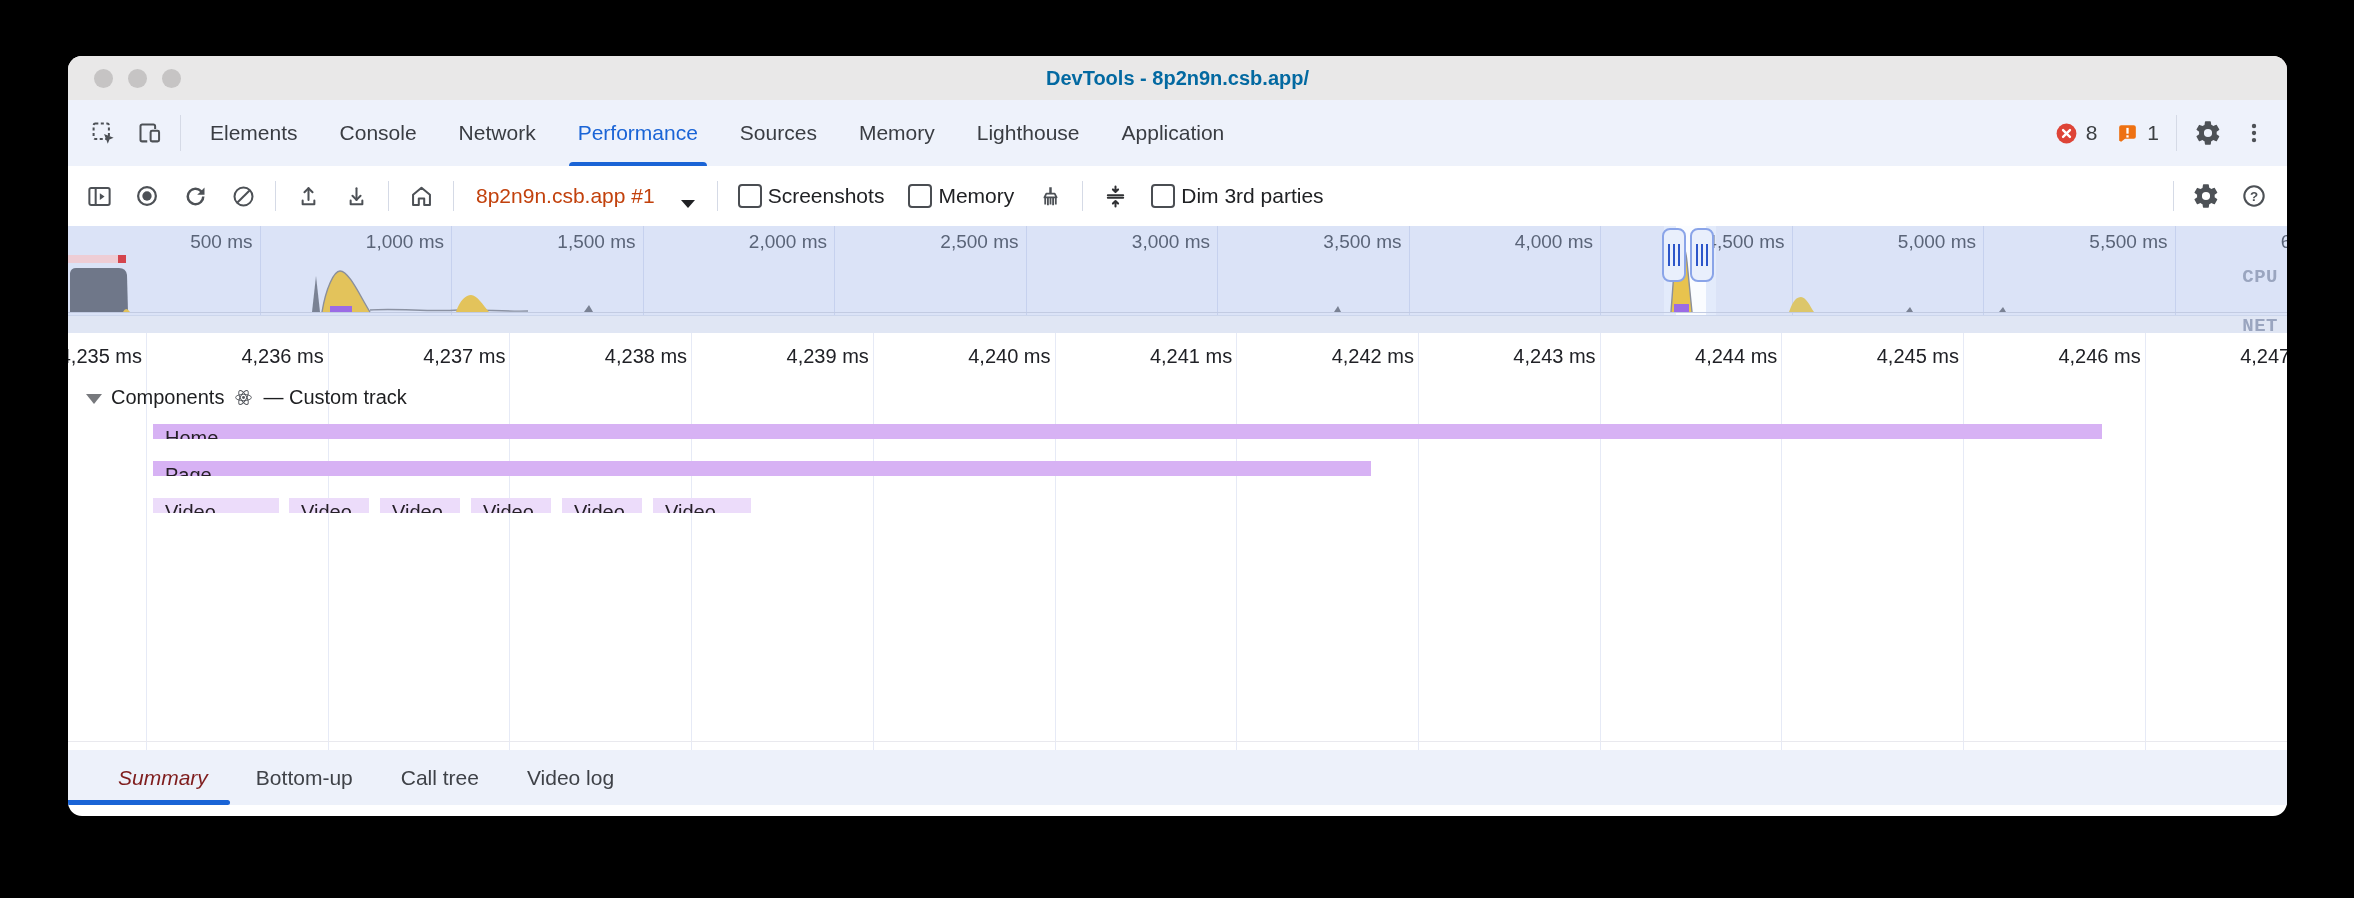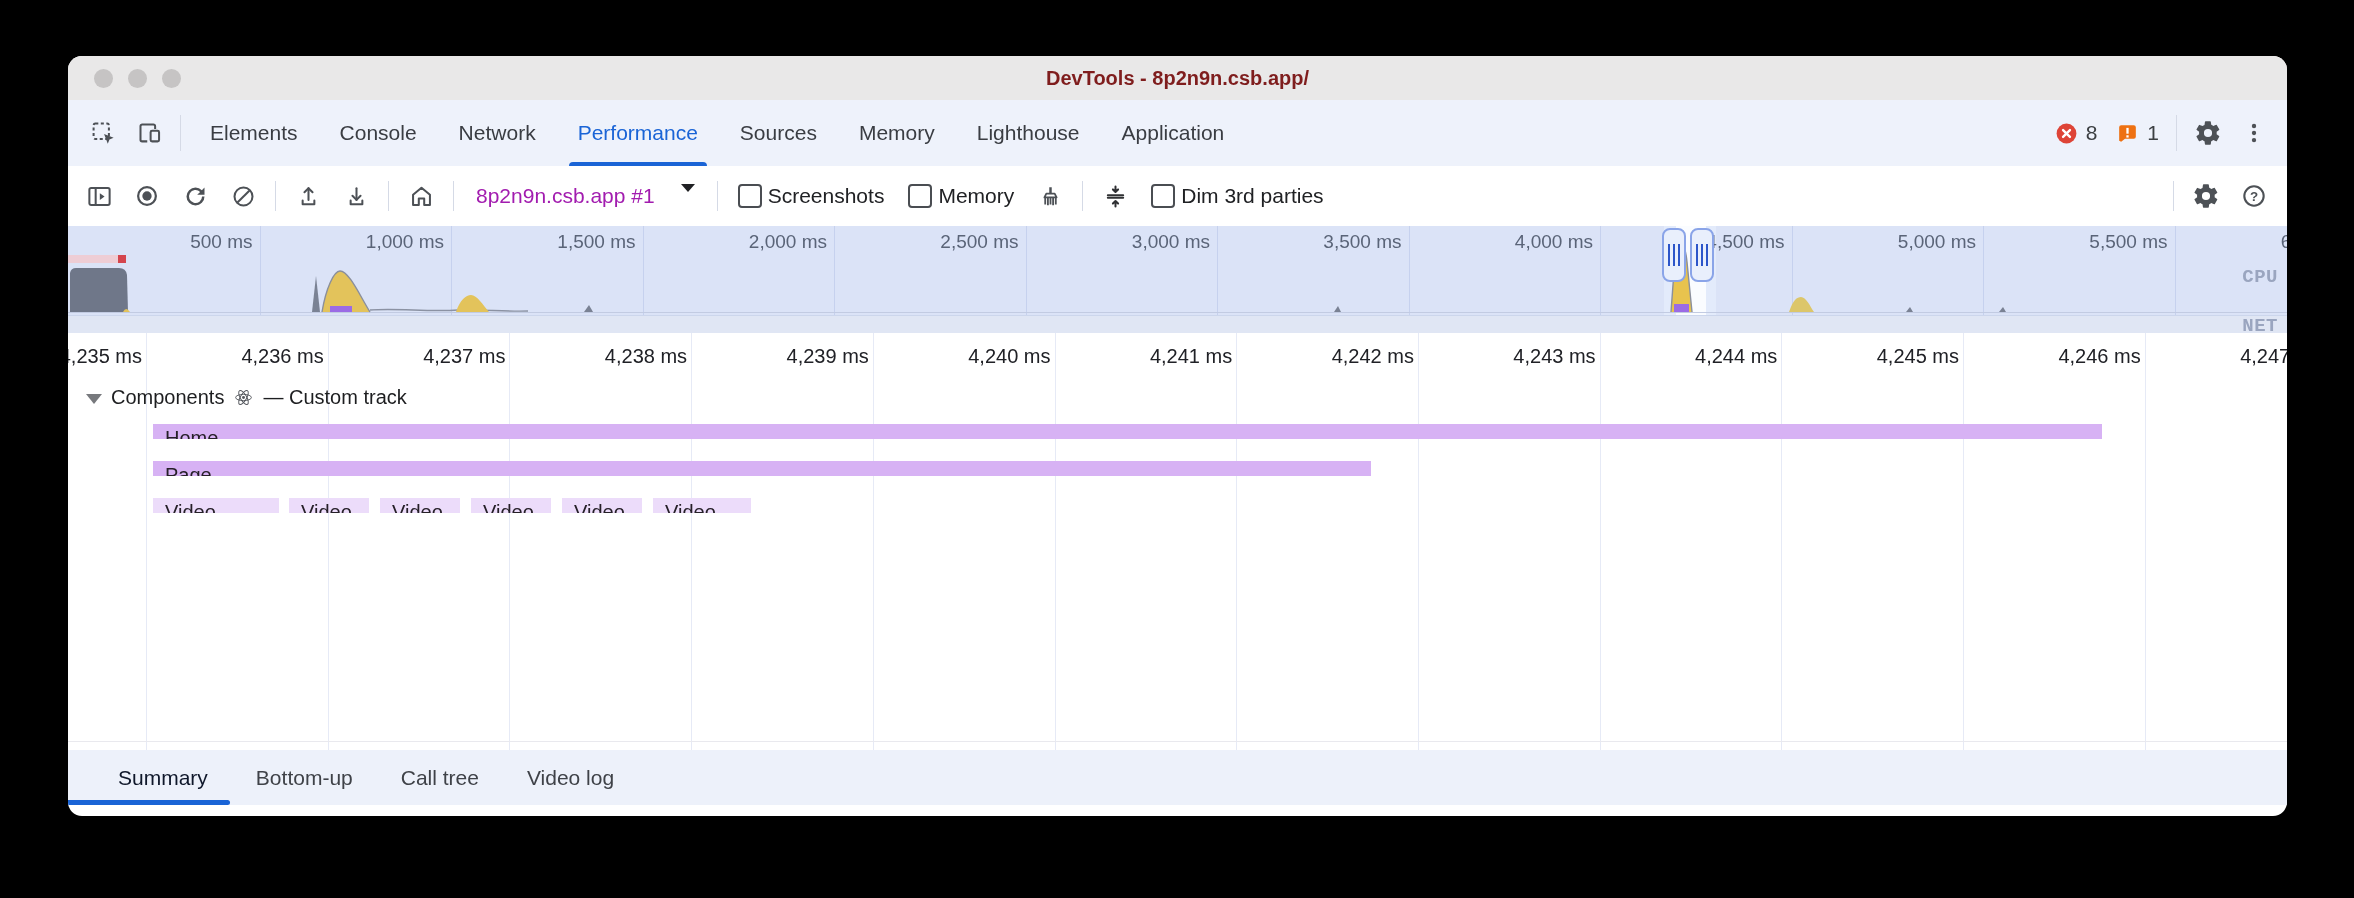--- a/index.html
+++ b/index.html
@@ -6,41 +6,41 @@
   body{width:2354px;height:898px;background:#000;overflow:hidden;
        font-family:"Liberation Sans", sans-serif;}
   .window{position:absolute;left:68px;top:56px;width:2219px;height:760px;
           background:#fff;border-radius:14px;overflow:hidden;
           box-shadow:0 24px 80px rgba(0,0,0,.6);}
   
   .titlebar{position:absolute;left:0;top:0;width:100%;height:44px;background:#e9e8e8;
             border-bottom:1px solid #d7d6d6;display:flex;align-items:center;}
   .lights{position:absolute;left:26px;top:0;height:44px;display:flex;align-items:center;gap:15px;}
   .light{width:19px;height:19px;border-radius:50%;background:#c6c4c4;display:inline-block;}
-  .wtitle{width:100%;text-align:center;font-size:20px;font-weight:bold;color:#7f1d1d;}
+  .wtitle{width:100%;text-align:center;font-size:20px;font-weight:bold;color:#0369a1;}
   
   .tabbar{position:absolute;left:0;top:44px;width:100%;height:66px;background:#eef2fb;
           display:flex;align-items:center;}
   .icon-btn{width:46px;height:46px;display:flex;align-items:center;justify-content:center;flex:0 0 auto;}
   .vsep{width:1px;height:36px;background:#d5dae6;margin:0 8px;flex:0 0 auto;}
   .vsep.short{height:30px;}
   .tabs{display:flex;height:100%;align-items:stretch;}
   .tab{position:relative;display:flex;align-items:center;padding:0 21px;font-size:21px;
        color:#3a3d43;cursor:default;white-space:nowrap;}
   .tab.active{color:#1a64d6;}
   .tab.active .underline{position:absolute;left:12px;right:12px;bottom:0;height:4px;
        background:#1a64d6;border-radius:4px 4px 0 0;}
   .tabbar-right{margin-left:auto;display:flex;align-items:center;margin-right:10px;}
   .badge{display:flex;align-items:center;gap:7px;font-size:21px;color:#3c4043;margin:0 9px;}
   
   .toolbar{position:absolute;left:0;top:110px;width:100%;height:60px;background:#fff;
            border-bottom:1px solid #eceef2;display:flex;align-items:center;}
   .tool-btn{width:42px;height:42px;display:flex;align-items:center;justify-content:center;
             border-radius:4px;flex:0 0 auto;margin:0 3px;}
-  .target{display:flex;align-items:flex-start;gap:26px;font-size:21px;color:#a21caf;
+  .target{display:flex;align-items:flex-end;gap:26px;font-size:21px;color:#c2410c;
           padding:0 14px;flex:0 0 auto;}
   .caret{width:0;height:0;border-left:7px solid transparent;border-right:7px solid transparent;
          border-top:8px solid #202124;display:inline-block;}
   .check{display:flex;align-items:center;gap:6px;font-size:21px;color:#202124;
          padding:0 12px;flex:0 0 auto;}
   .box{width:20px;height:20px;border:2px solid #4a4d52;border-radius:4px;background:#fff;
        display:inline-block;}
   .spacer{flex:1 1 auto;}
   
   .overview{position:absolute;left:0;top:170px;width:100%;height:107px;background:#dbe3f7;overflow:hidden;}
@@ -62,21 +62,21 @@
   .tri{width:0;height:0;border-left:8px solid transparent;border-right:8px solid transparent;
        border-top:10px solid #77797d;display:inline-block;margin-top:2px;}
   .bar{position:absolute;height:15px;font-size:20px;color:#262028;line-height:29px;
        padding-left:12px;box-sizing:border-box;white-space:nowrap;overflow:hidden;}
   .faintline{position:absolute;left:0;top:685px;width:100%;height:1px;background:#e9e9ee;}
   
   .bottomtabs{position:absolute;left:0;top:694px;width:100%;height:55px;background:#edf1fa;
               display:flex;align-items:center;padding-left:26px;box-sizing:border-box;}
   .btab{position:relative;font-size:21px;color:#3f4248;padding:0 24px;height:100%;
         display:flex;align-items:center;}
-  .btab.active{color:#0f172a;}
+  .btab.active{color:#7f1d1d;font-style:italic;}
   .btab-underline{position:absolute;left:0;top:744px;width:162px;height:5px;background:#1a64d6;
                   border-radius:0 6px 6px 0;}
   svg{display:block;}
 </style>
 </head>
 <body>
 
 <div class="window">
 
   <div class="titlebar">

